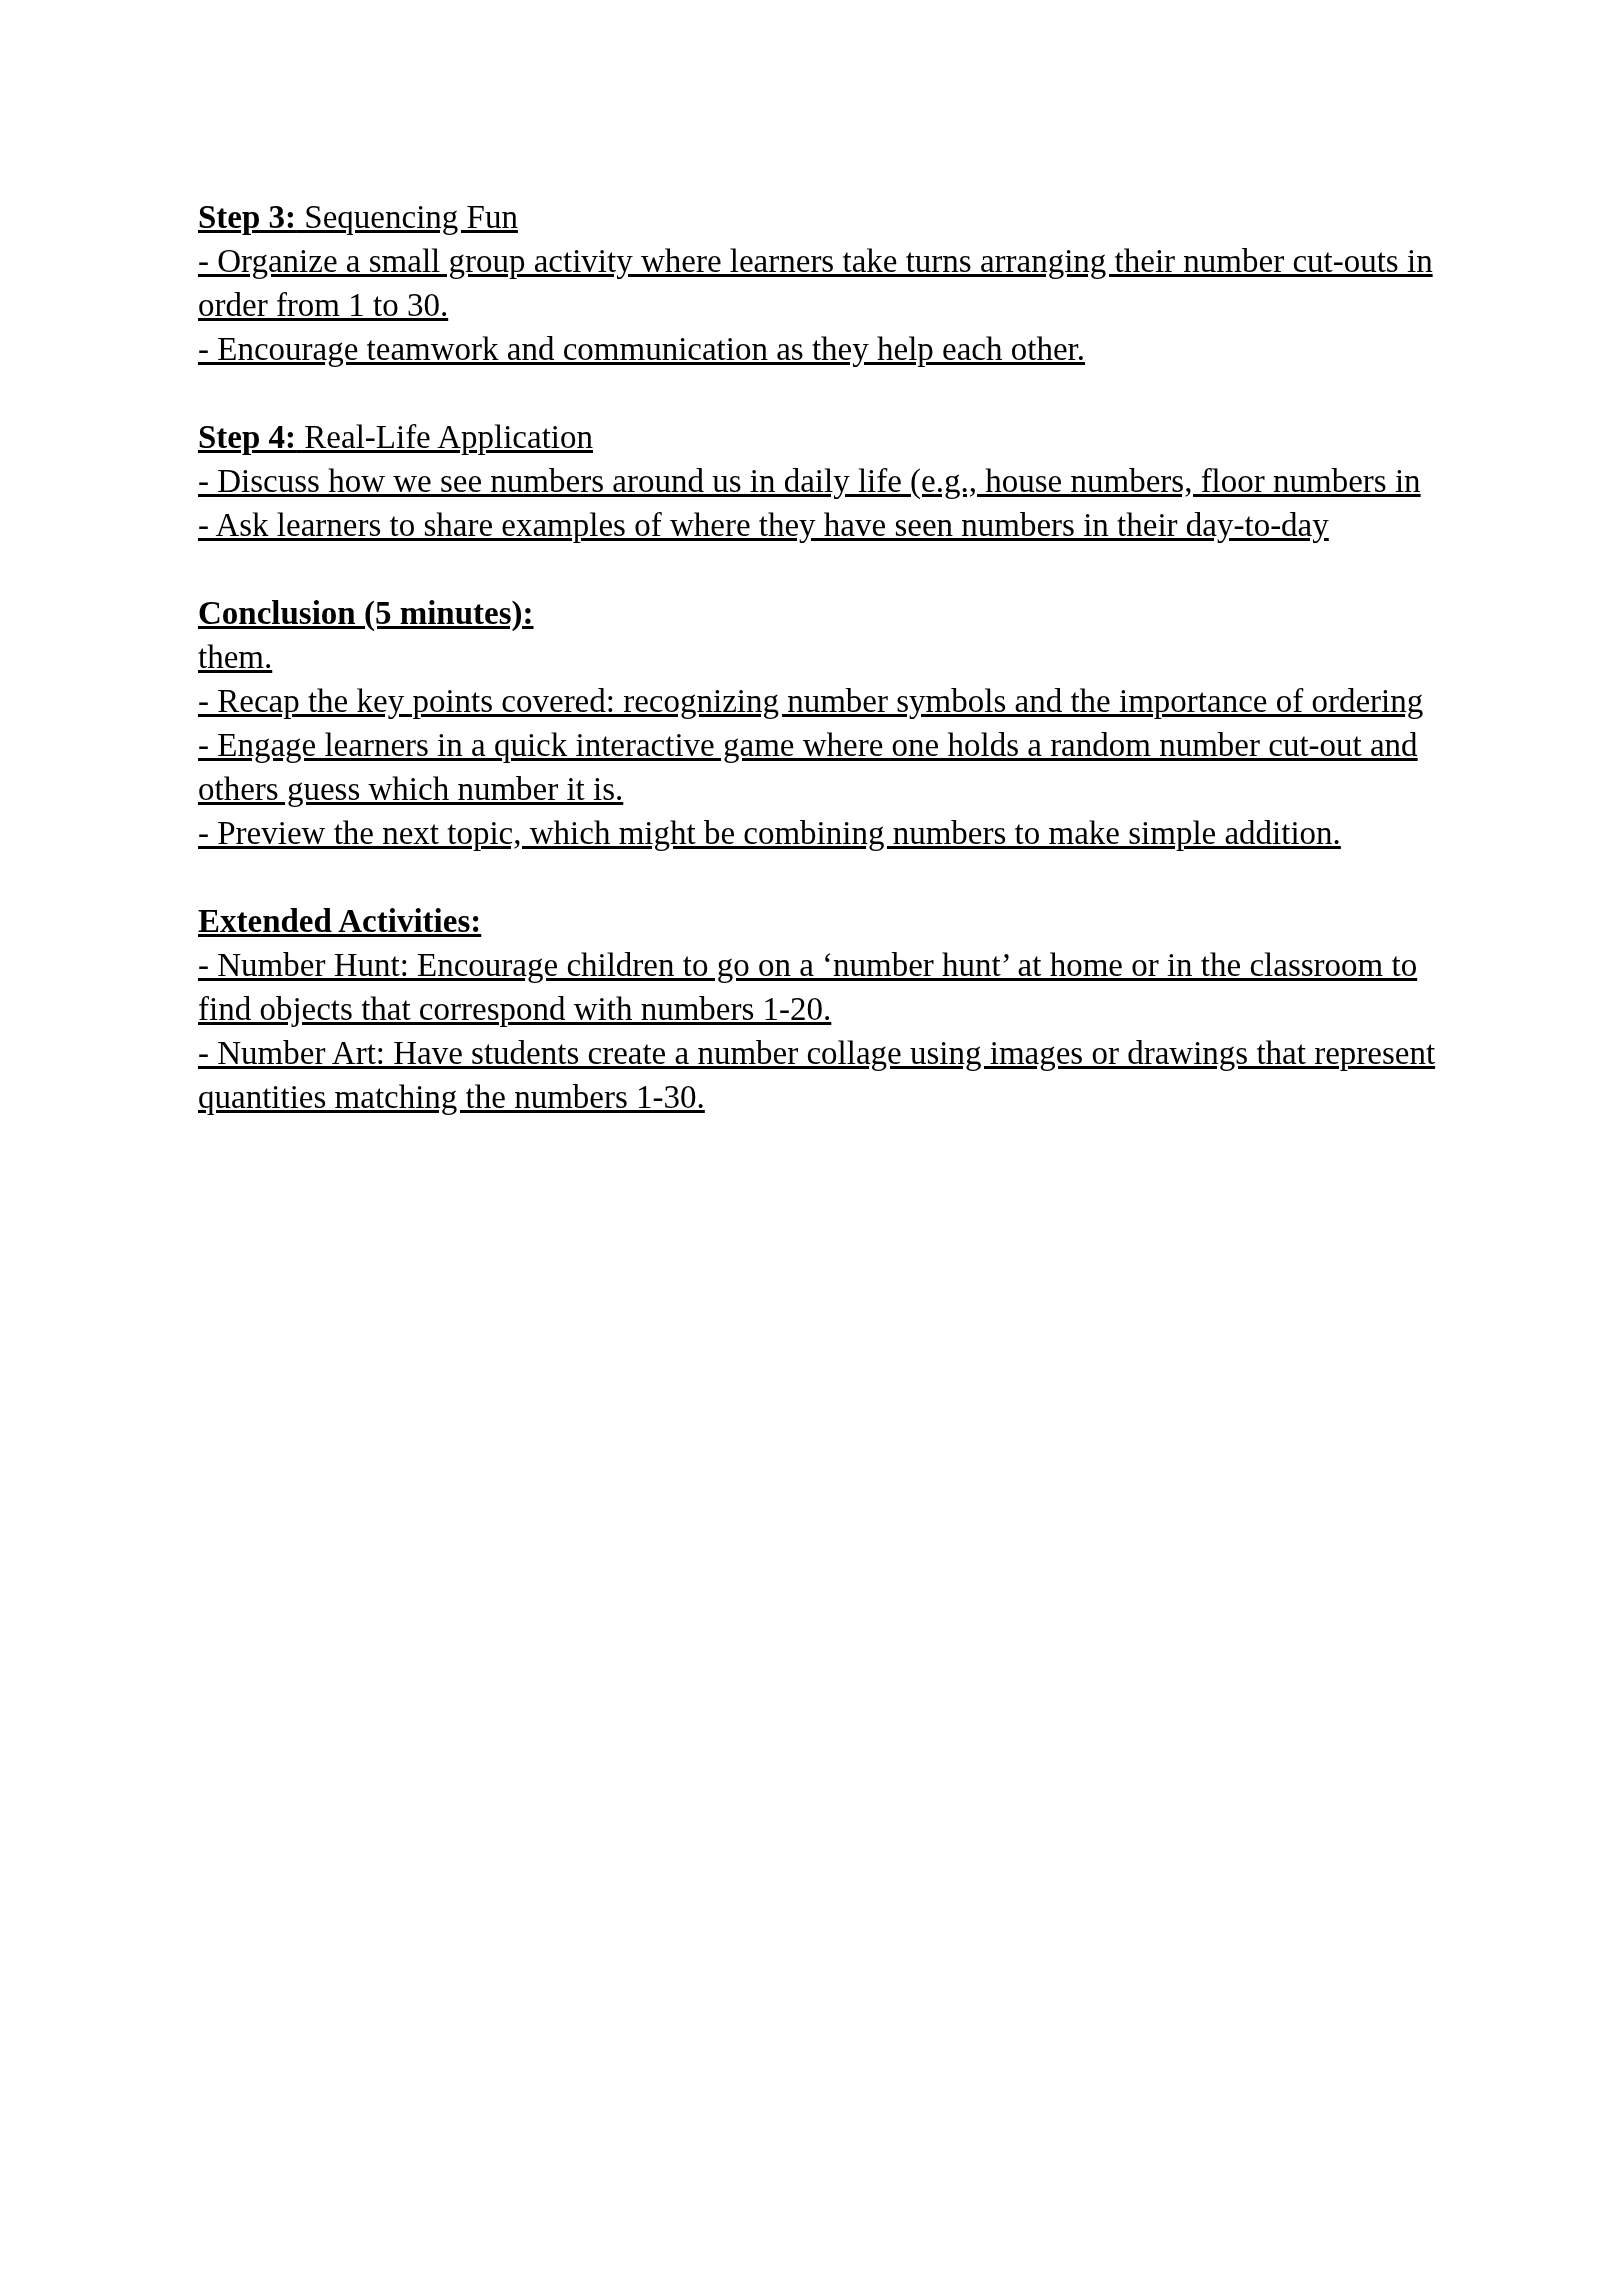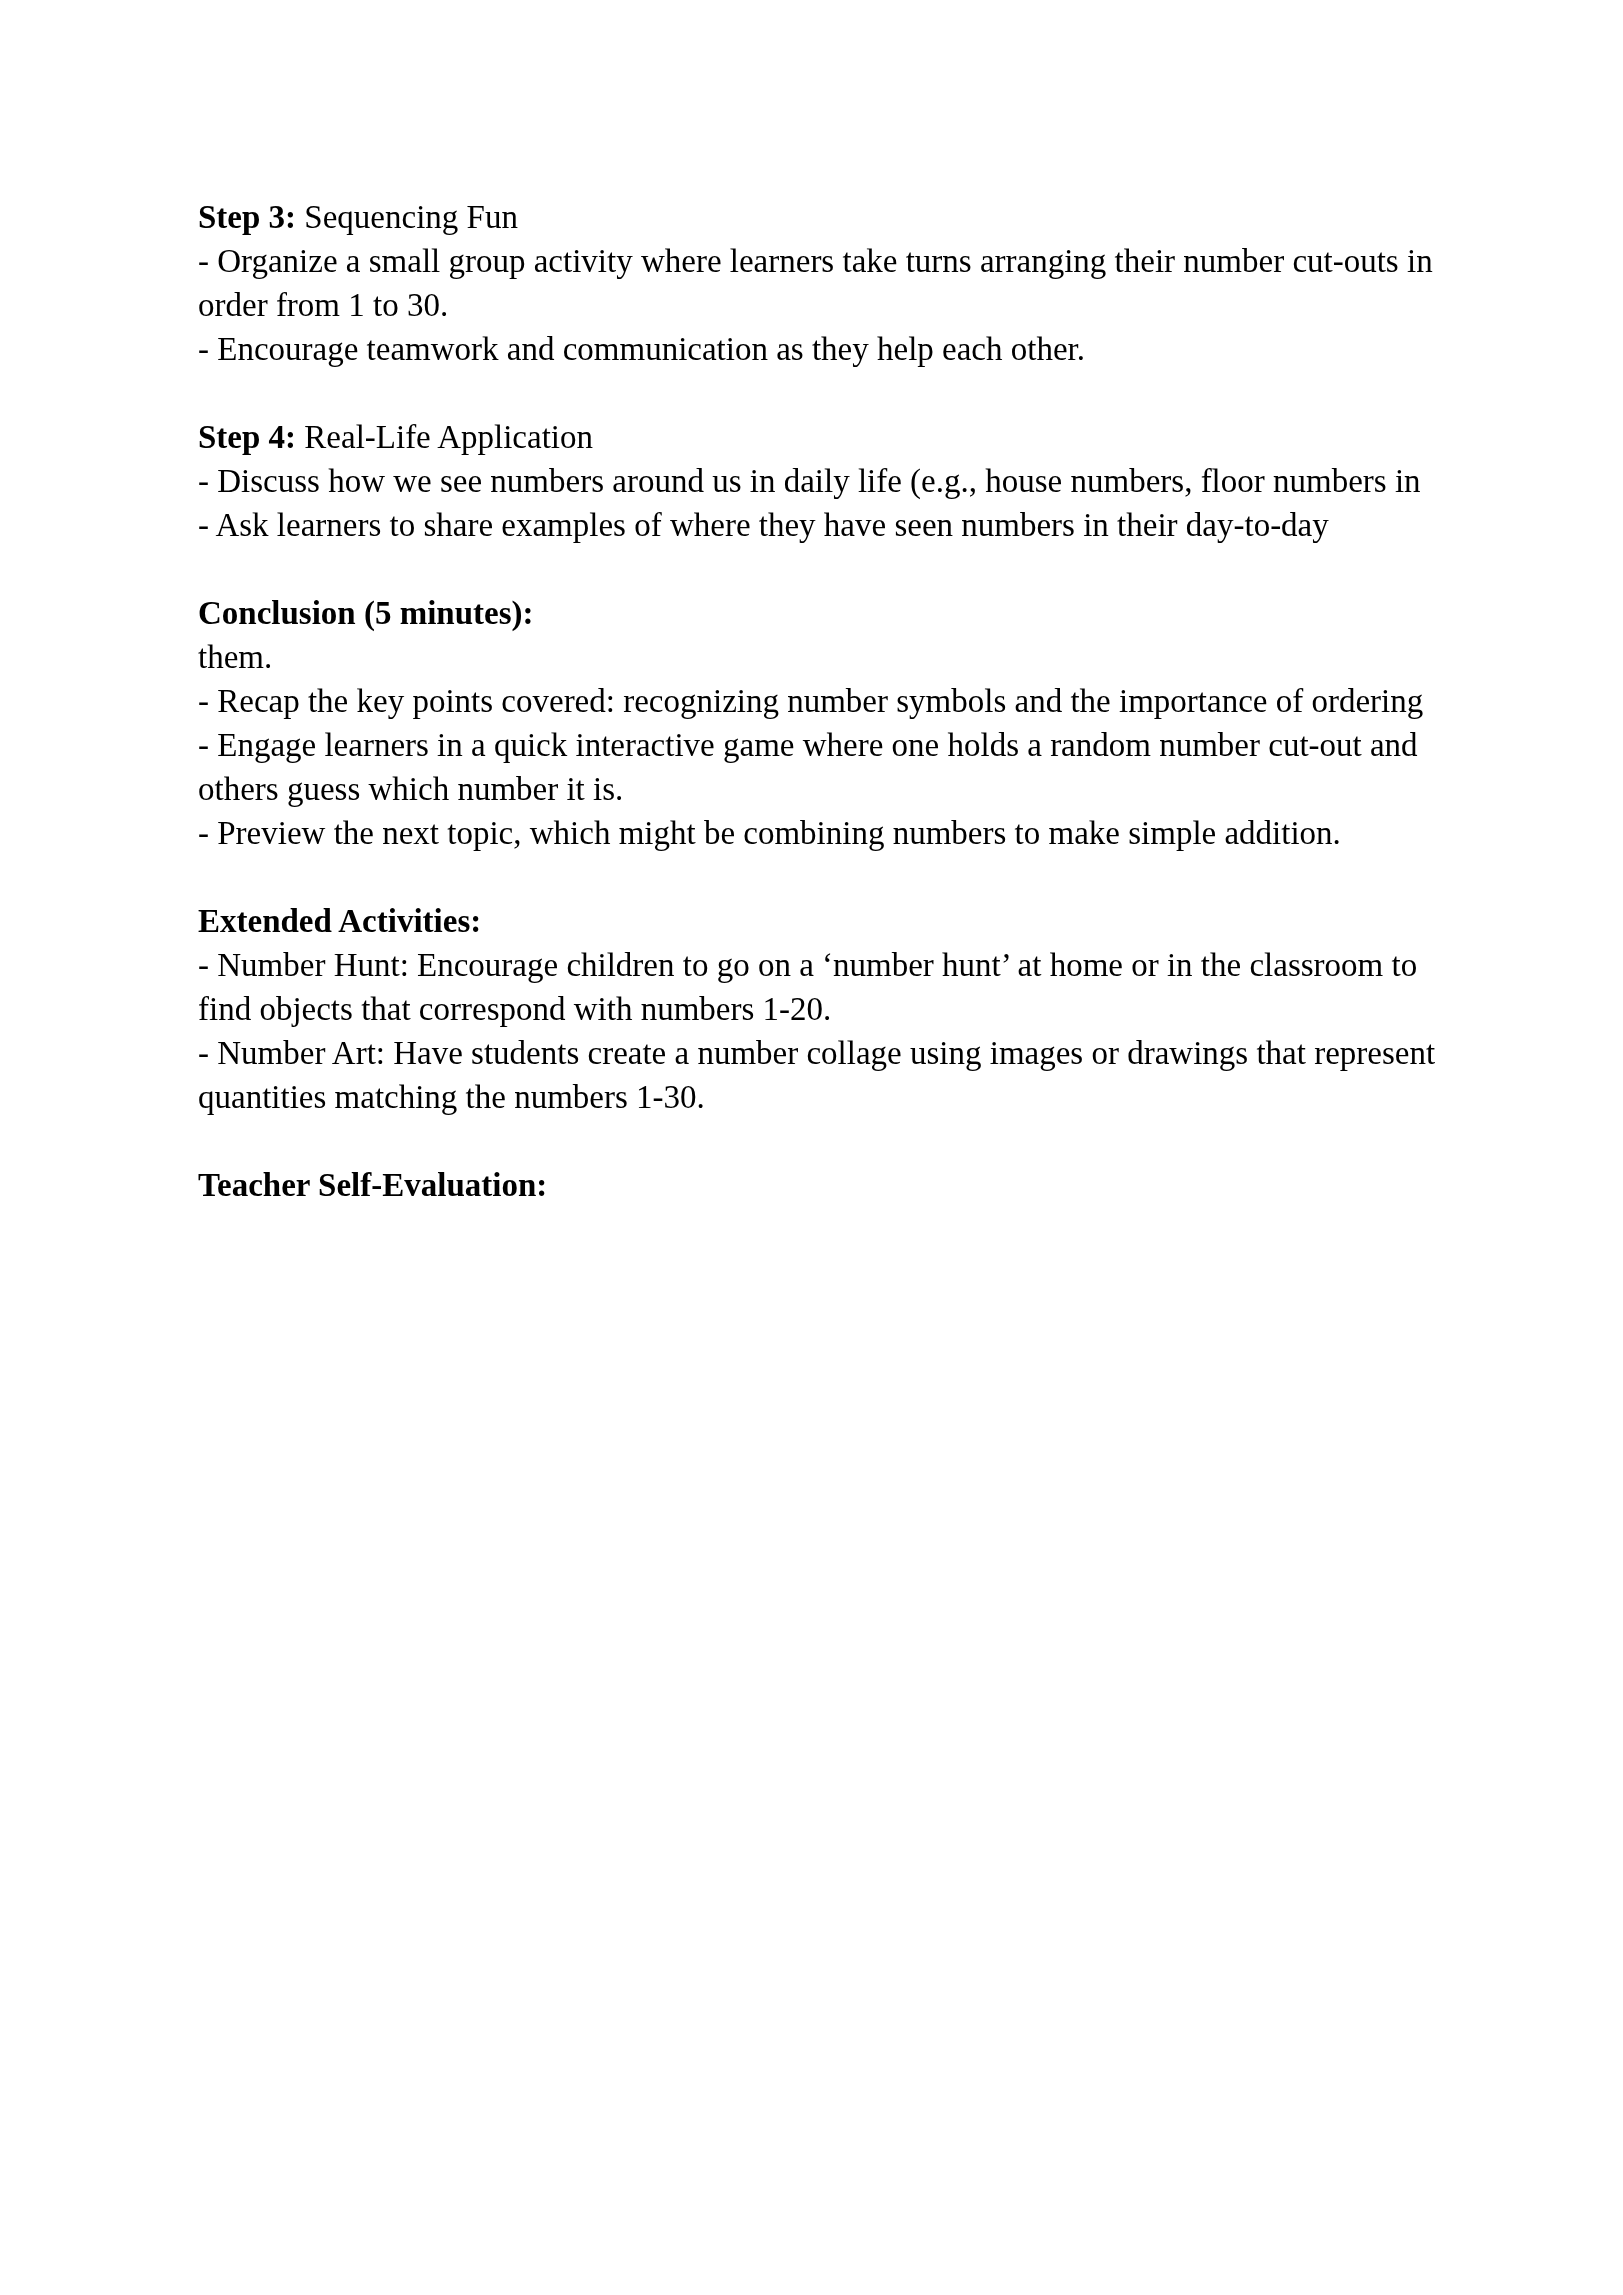--- a/index.html
+++ b/index.html
@@ -15,20 +15,21 @@
     }
     .page {
       position: absolute;
       left: 198px;
       top: 195px;
       width: 1243px;
       font-family: "Liberation Serif", "DejaVu Serif", serif;
       font-size: 33px;
       line-height: 44px;
       color: #000000;
+      text-decoration: underline;
     }
     .line {
       display: block;
       white-space: nowrap;
       height: 44px;
     }
     .blank {
       display: block;
       height: 44px;
     }
@@ -68,18 +69,15 @@
 
   <div>
     <div class="line bold">Extended Activities:</div>
     <div class="line">- Number Hunt: Encourage children to go on a ‘number hunt’ at home or in the classroom to</div>
     <div class="line">find objects that correspond with numbers 1-20.</div>
     <div class="line">- Number Art: Have students create a number collage using images or drawings that represent</div>
     <div class="line">quantities matching the numbers 1-30.</div>
   </div>
   <div class="blank"></div>
 
-  <div>
-    <div class="line bold">Teacher Self-Evaluation:</div>
-  </div>
 
 </div>
 
 
 </body></html>

